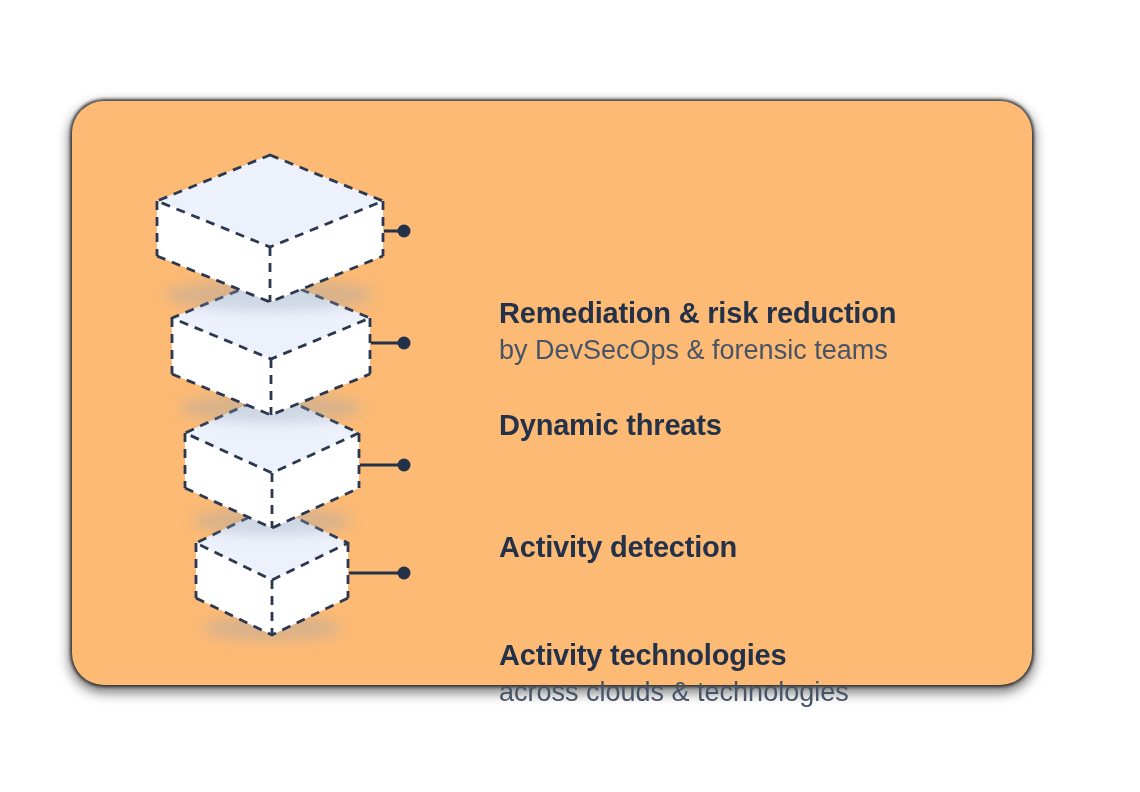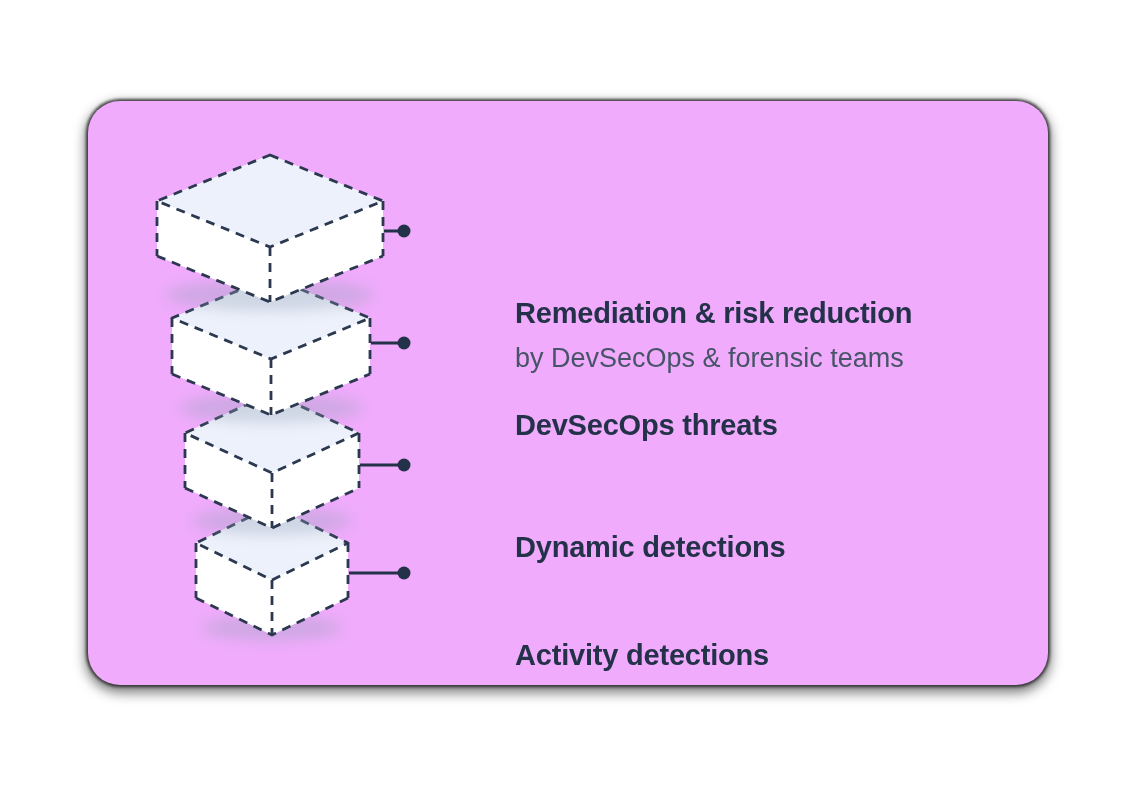--- a/index.html
+++ b/index.html
@@ -9,25 +9,25 @@
     font-family: "Liberation Sans", sans-serif;
   }
   .stage {
     position: relative;
     width: 1140px;
     height: 792px;
     overflow: hidden;
   }
   .card {
     position: absolute;
-    left: 88px;
+    left: 72px;
     top: 101px;
     width: 960px;
     height: 584px;
-    background: #f0abfc;
+    background: #fdba74;
     border-radius: 32px;
     box-shadow: 0 0 3px 2px rgba(30,30,30,0.80),
                 0 5px 12px 3px rgba(25,25,25,0.55);
   }
   .diagram-svg {
     position: absolute;
     left: 0;
     top: 0;
     width: 1140px;
     height: 792px;
@@ -42,49 +42,50 @@
     font-size: 29px;
     font-weight: 700;
     line-height: 34px;
     letter-spacing: -0.2px;
     color: #233248;
   }
   .row-sub {
     font-size: 27px;
     font-weight: 400;
     line-height: 36px;
-    margin-top: 10px;
+    margin-top: 2px;
     color: #475467;
   }
   .row-1 { top: 195px; }
   .row-2 { top: 307px; }
   .row-3 { top: 429px; }
   .row-4 { top: 537px; }
 </style>
 </head>
 <body>
 
 <div class="stage">
   <div class="card">
 
     <div class="row row-1">
       <div class="row-title">Remediation &amp; risk reduction</div>
       <div class="row-sub">by DevSecOps &amp; forensic teams</div>
     </div>
 
     <div class="row row-2">
-      <div class="row-title">DevSecOps threats</div>
+      <div class="row-title">Dynamic threats</div>
     </div>
 
     <div class="row row-3">
-      <div class="row-title">Dynamic detections</div>
+      <div class="row-title">Activity detection</div>
     </div>
 
     <div class="row row-4">
-      <div class="row-title">Activity detections</div>
+      <div class="row-title">Activity technologies</div>
+      <div class="row-sub">across clouds &amp; technologies</div>
     </div>
 
   </div>
 
   <svg class="diagram-svg" viewBox="0 0 1140 792">
     <defs>
       <filter id="soft" x="-50%" y="-50%" width="200%" height="200%">
         <feGaussianBlur stdDeviation="7"></feGaussianBlur>
       </filter>
     </defs>

